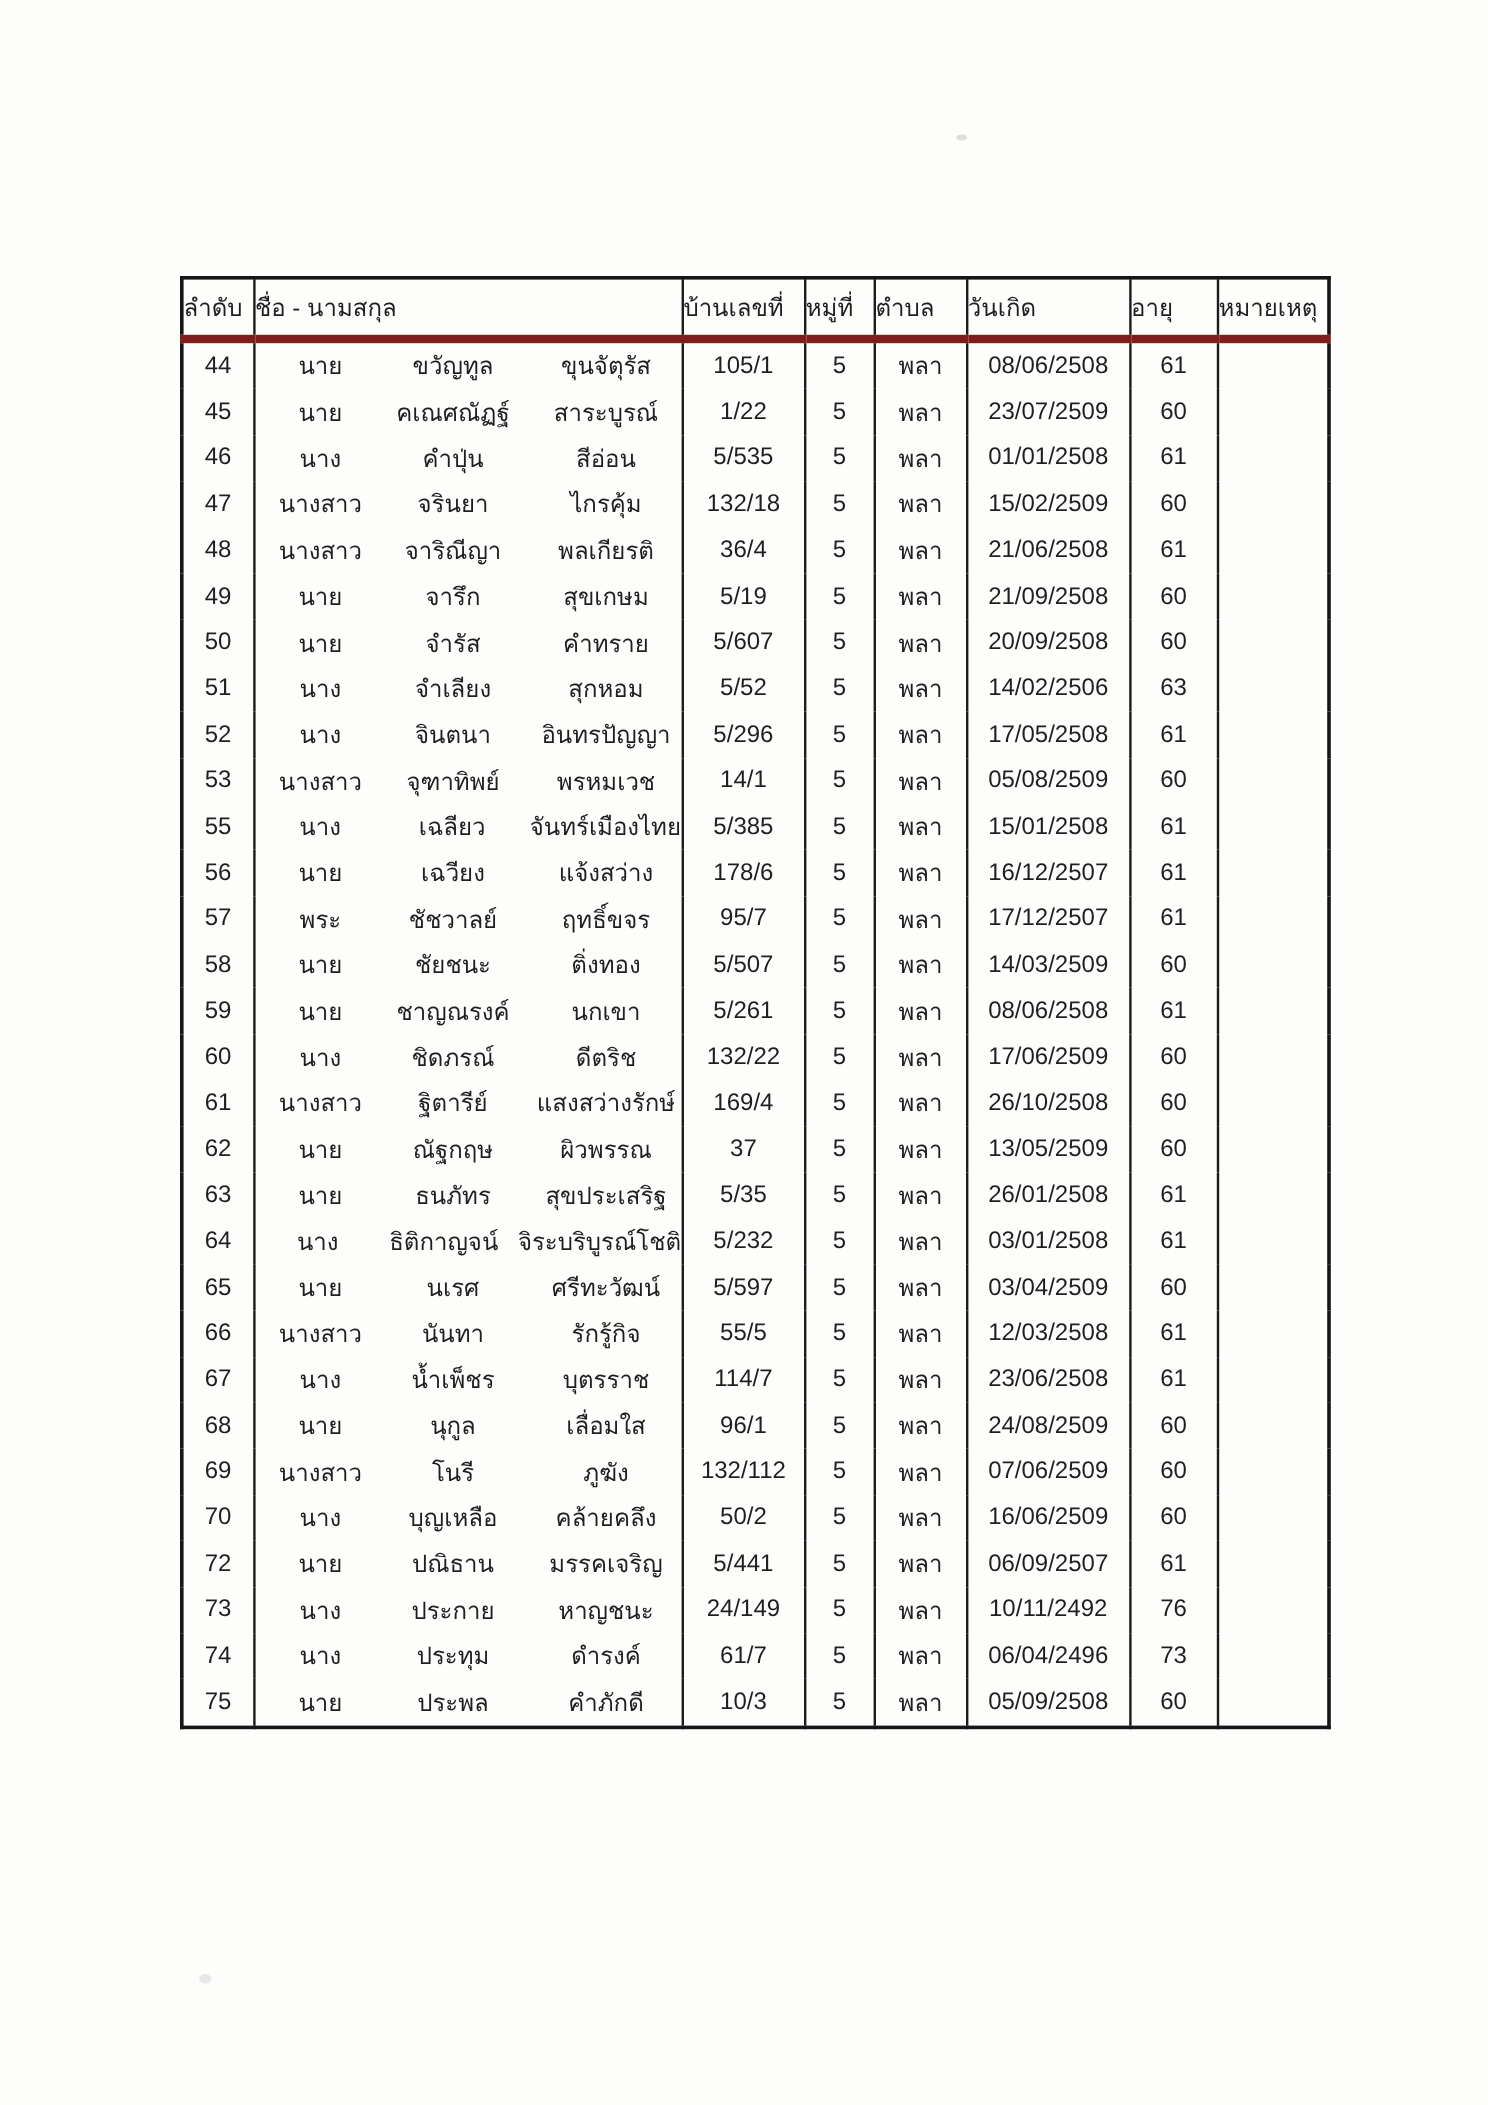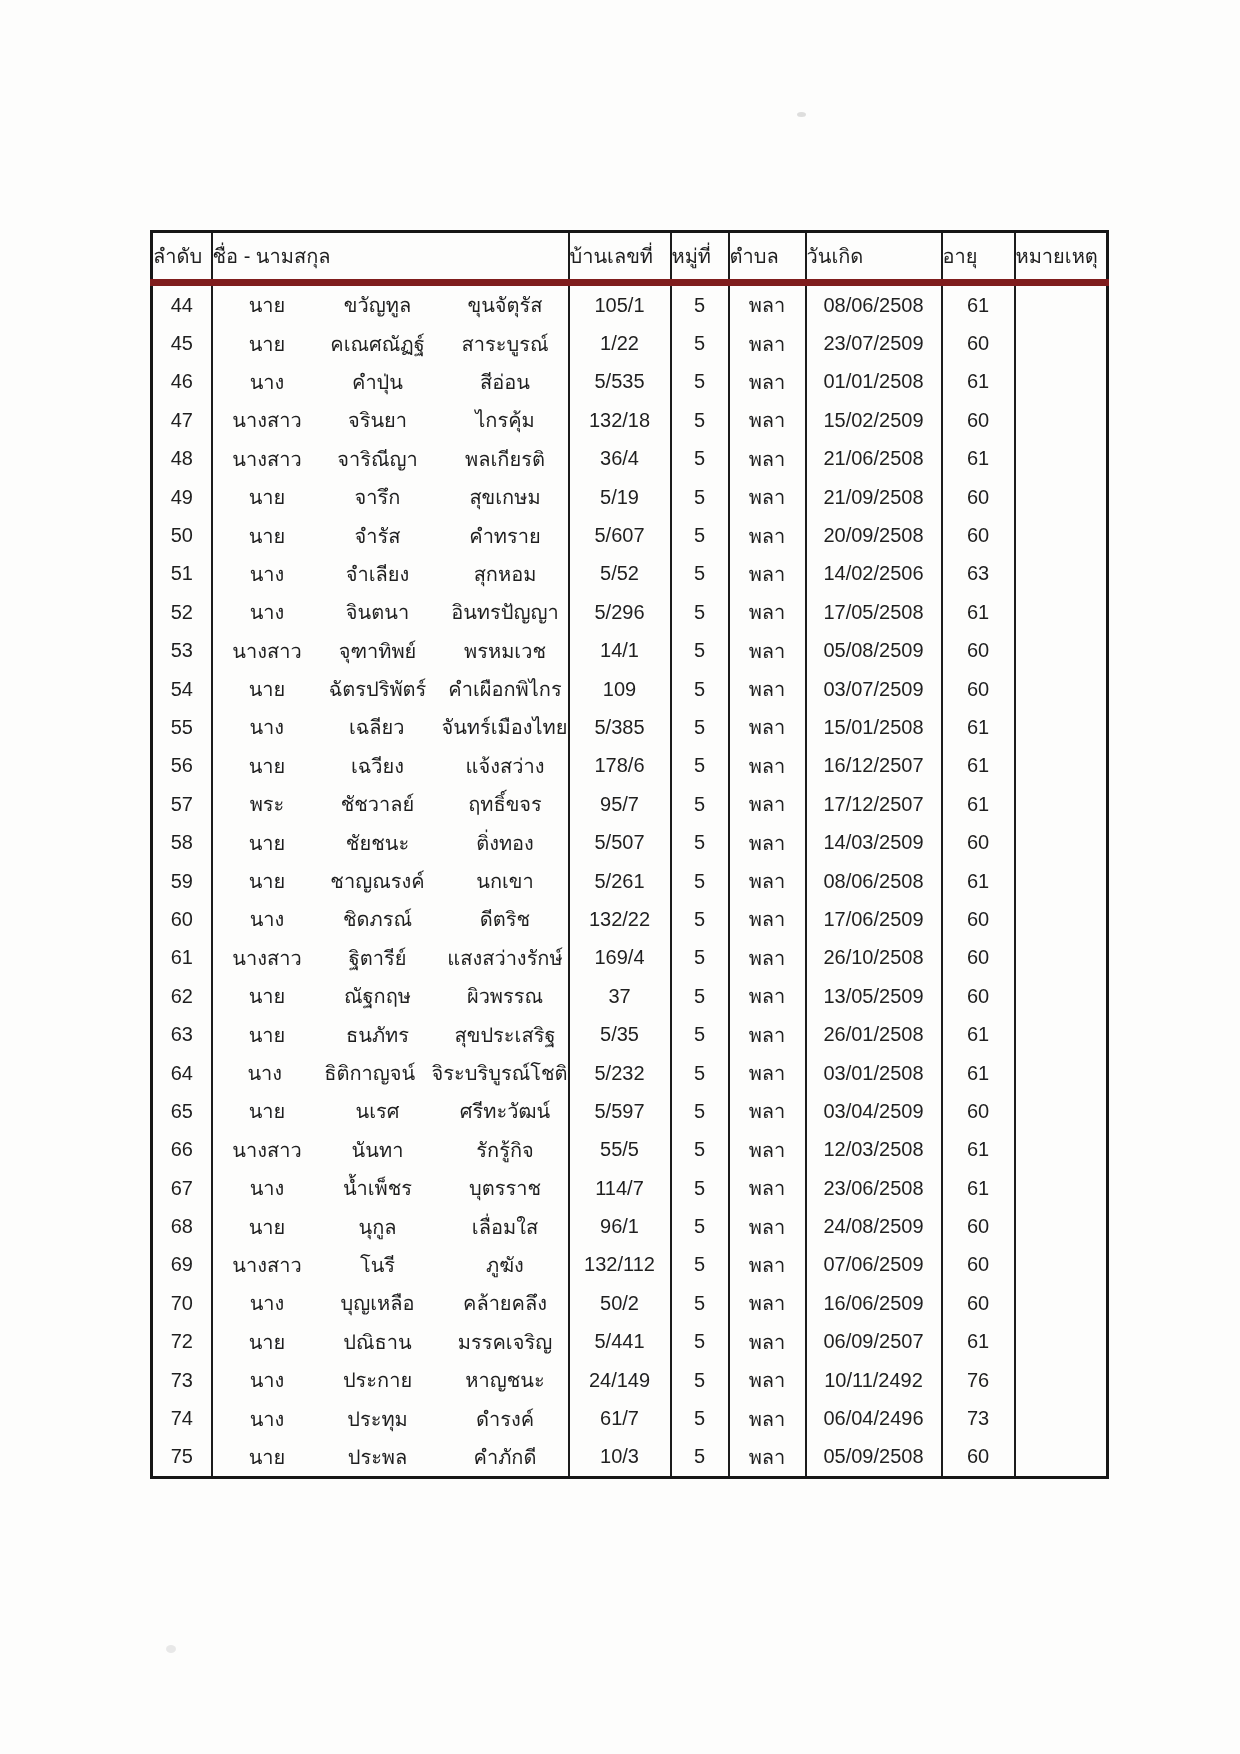--- a/index.html
+++ b/index.html
@@ -267,36 +267,20 @@
         </span>
       </td>
       <td class="c-house">14/1</td>
       <td class="c-moo">5</td>
       <td class="c-tambon">พลา</td>
       <td class="c-dob">05/08/2509</td>
       <td class="c-age">60</td>
       <td class="c-note"></td>
     </tr>
 
-    <tr>
-      <td class="c-no">54</td>
-      <td class="c-name">
-        <span class="name-wrap">
-          <span class="t">นาย</span>
-          <span class="f">ฉัตรปริพัตร์</span>
-          <span class="l">คำเผือกพิไกร</span>
-        </span>
-      </td>
-      <td class="c-house">109</td>
-      <td class="c-moo">5</td>
-      <td class="c-tambon">พลา</td>
-      <td class="c-dob">03/07/2509</td>
-      <td class="c-age">60</td>
-      <td class="c-note"></td>
-    </tr>
 
     <tr>
       <td class="c-no">55</td>
       <td class="c-name">
         <span class="name-wrap">
           <span class="t">นาง</span>
           <span class="f">เฉลียว</span>
           <span class="l">จันทร์เมืองไทย</span>
         </span>
       </td>

